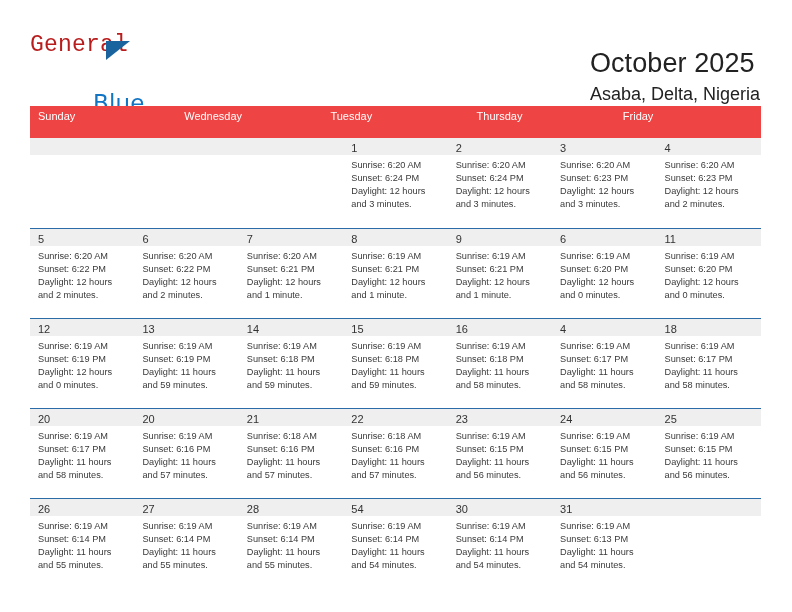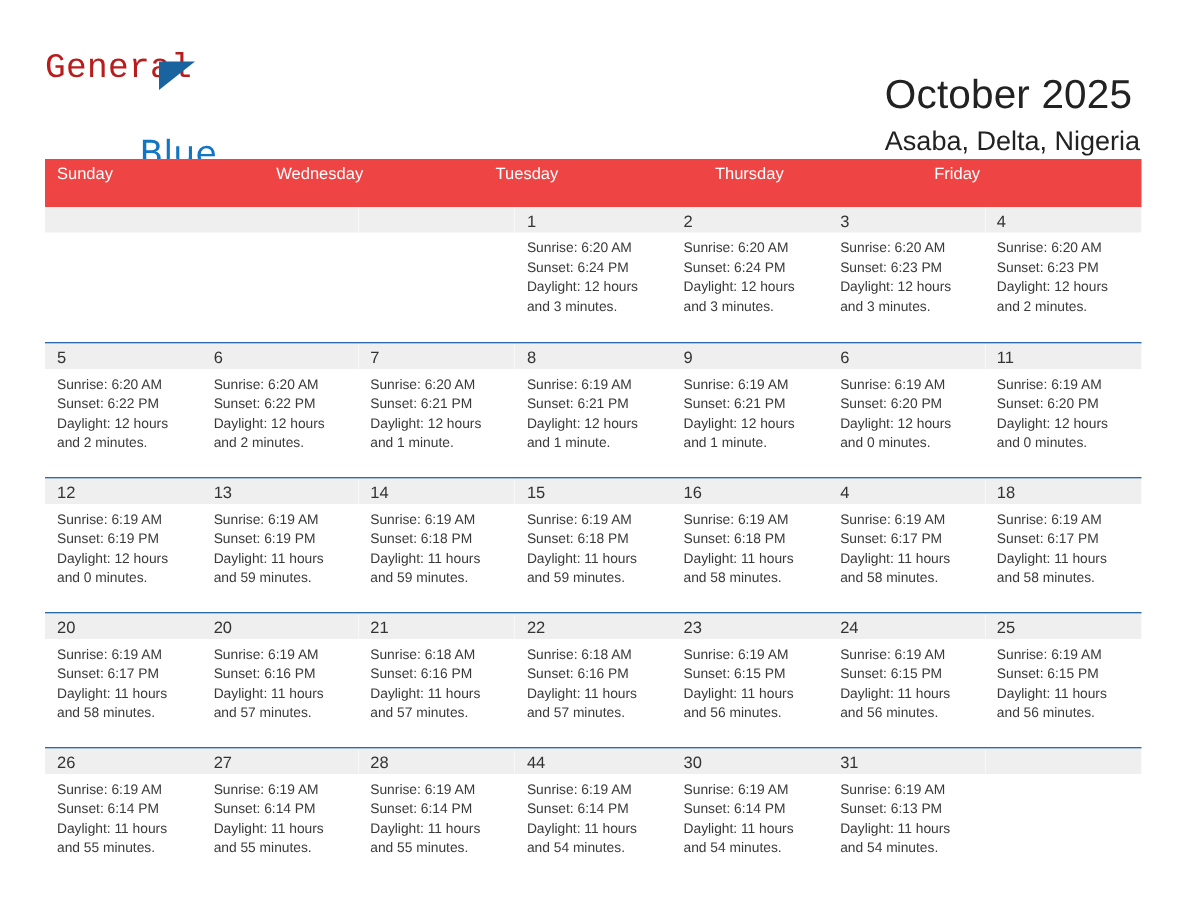--- a/index.html
+++ b/index.html
@@ -433,21 +433,21 @@
           <div class="cell">
             <div class="cell-band"><span class="cell-daynum">28</span></div>
             <div class="cell-body">
               <div class="cell-line">Sunrise: 6:19 AM</div>
               <div class="cell-line">Sunset: 6:14 PM</div>
               <div class="cell-line">Daylight: 11 hours</div>
               <div class="cell-line">and 55 minutes.</div>
             </div>
           </div>
           <div class="cell">
-            <div class="cell-band"><span class="cell-daynum">44</span></div>
+            <div class="cell-band"><span class="cell-daynum">54</span></div>
             <div class="cell-body">
               <div class="cell-line">Sunrise: 6:19 AM</div>
               <div class="cell-line">Sunset: 6:14 PM</div>
               <div class="cell-line">Daylight: 11 hours</div>
               <div class="cell-line">and 54 minutes.</div>
             </div>
           </div>
           <div class="cell">
             <div class="cell-band"><span class="cell-daynum">30</span></div>
             <div class="cell-body">

